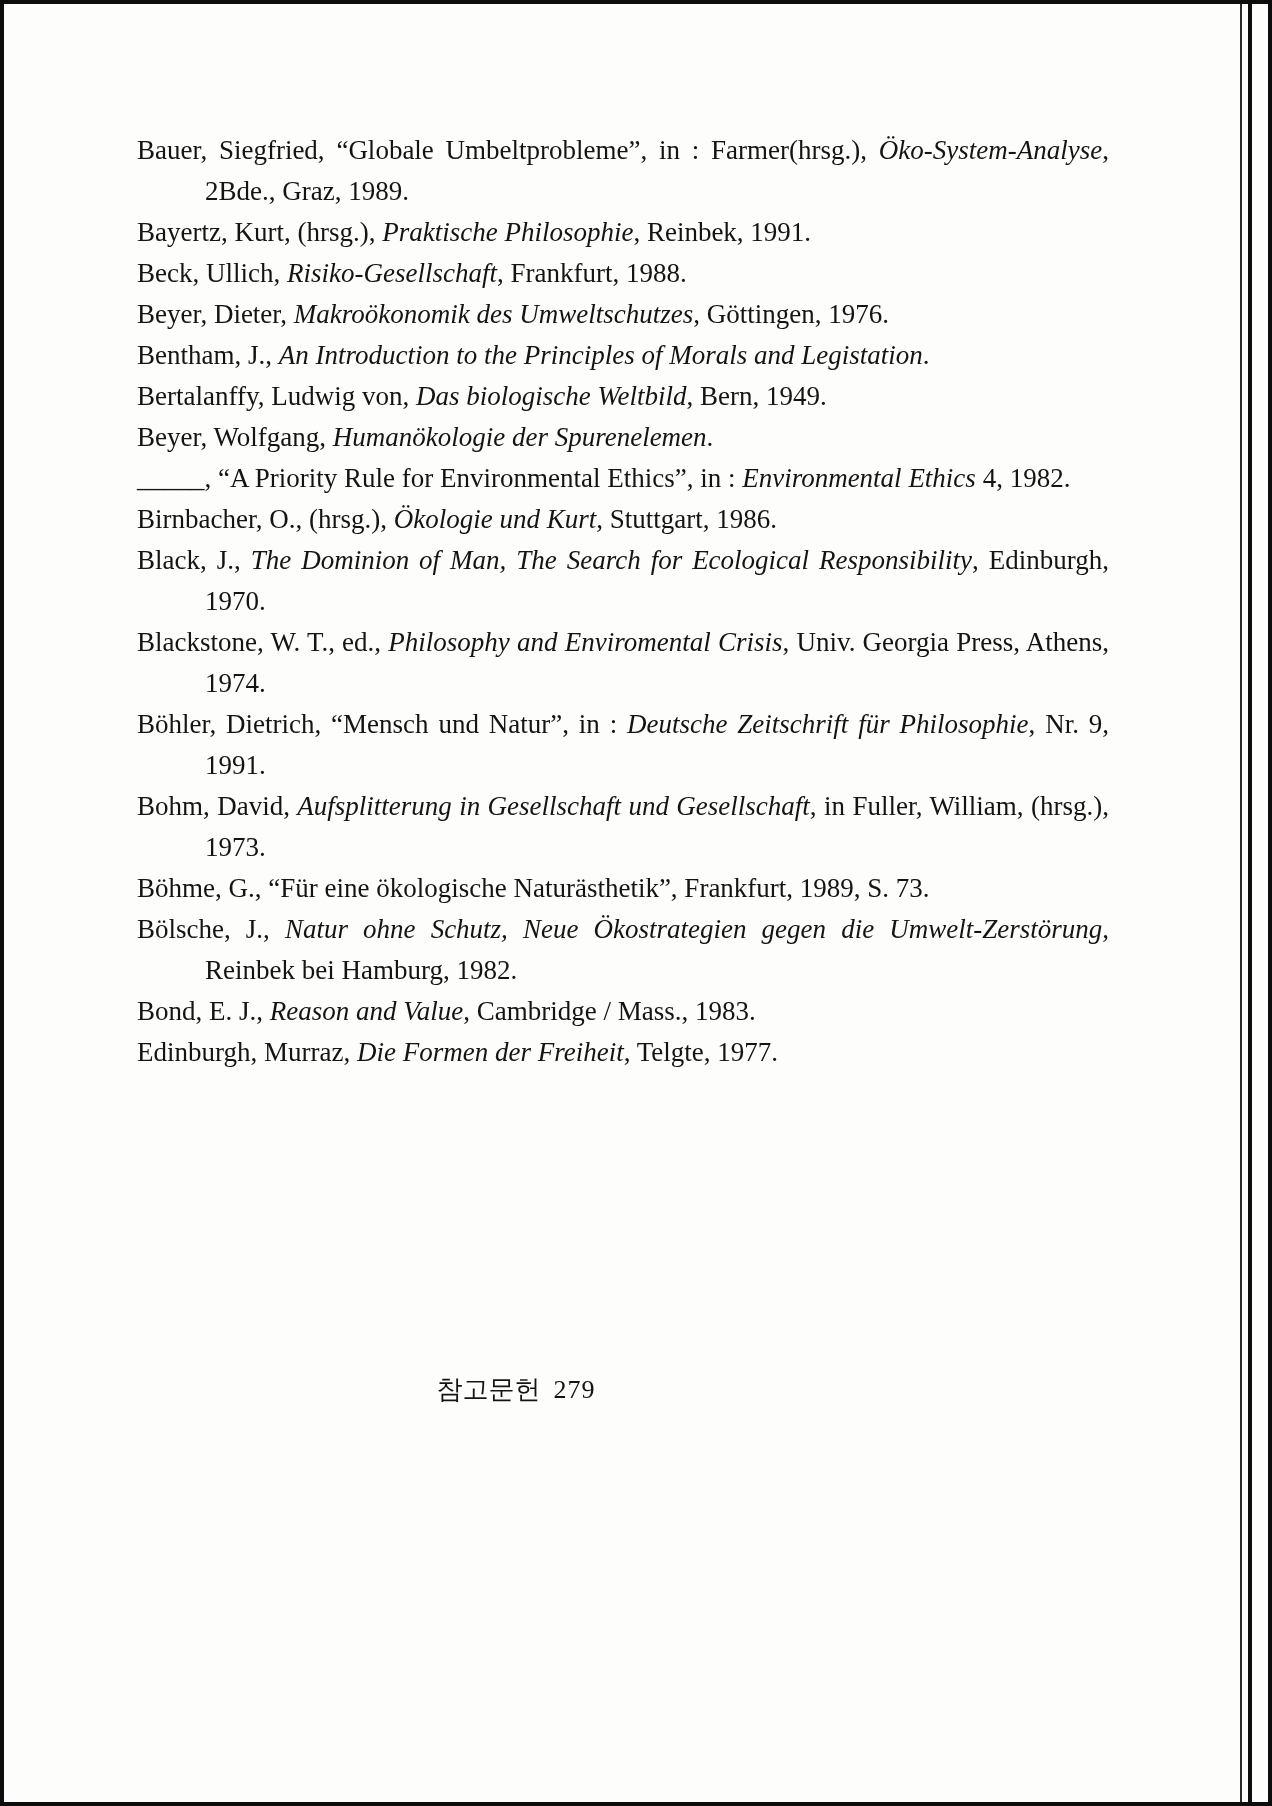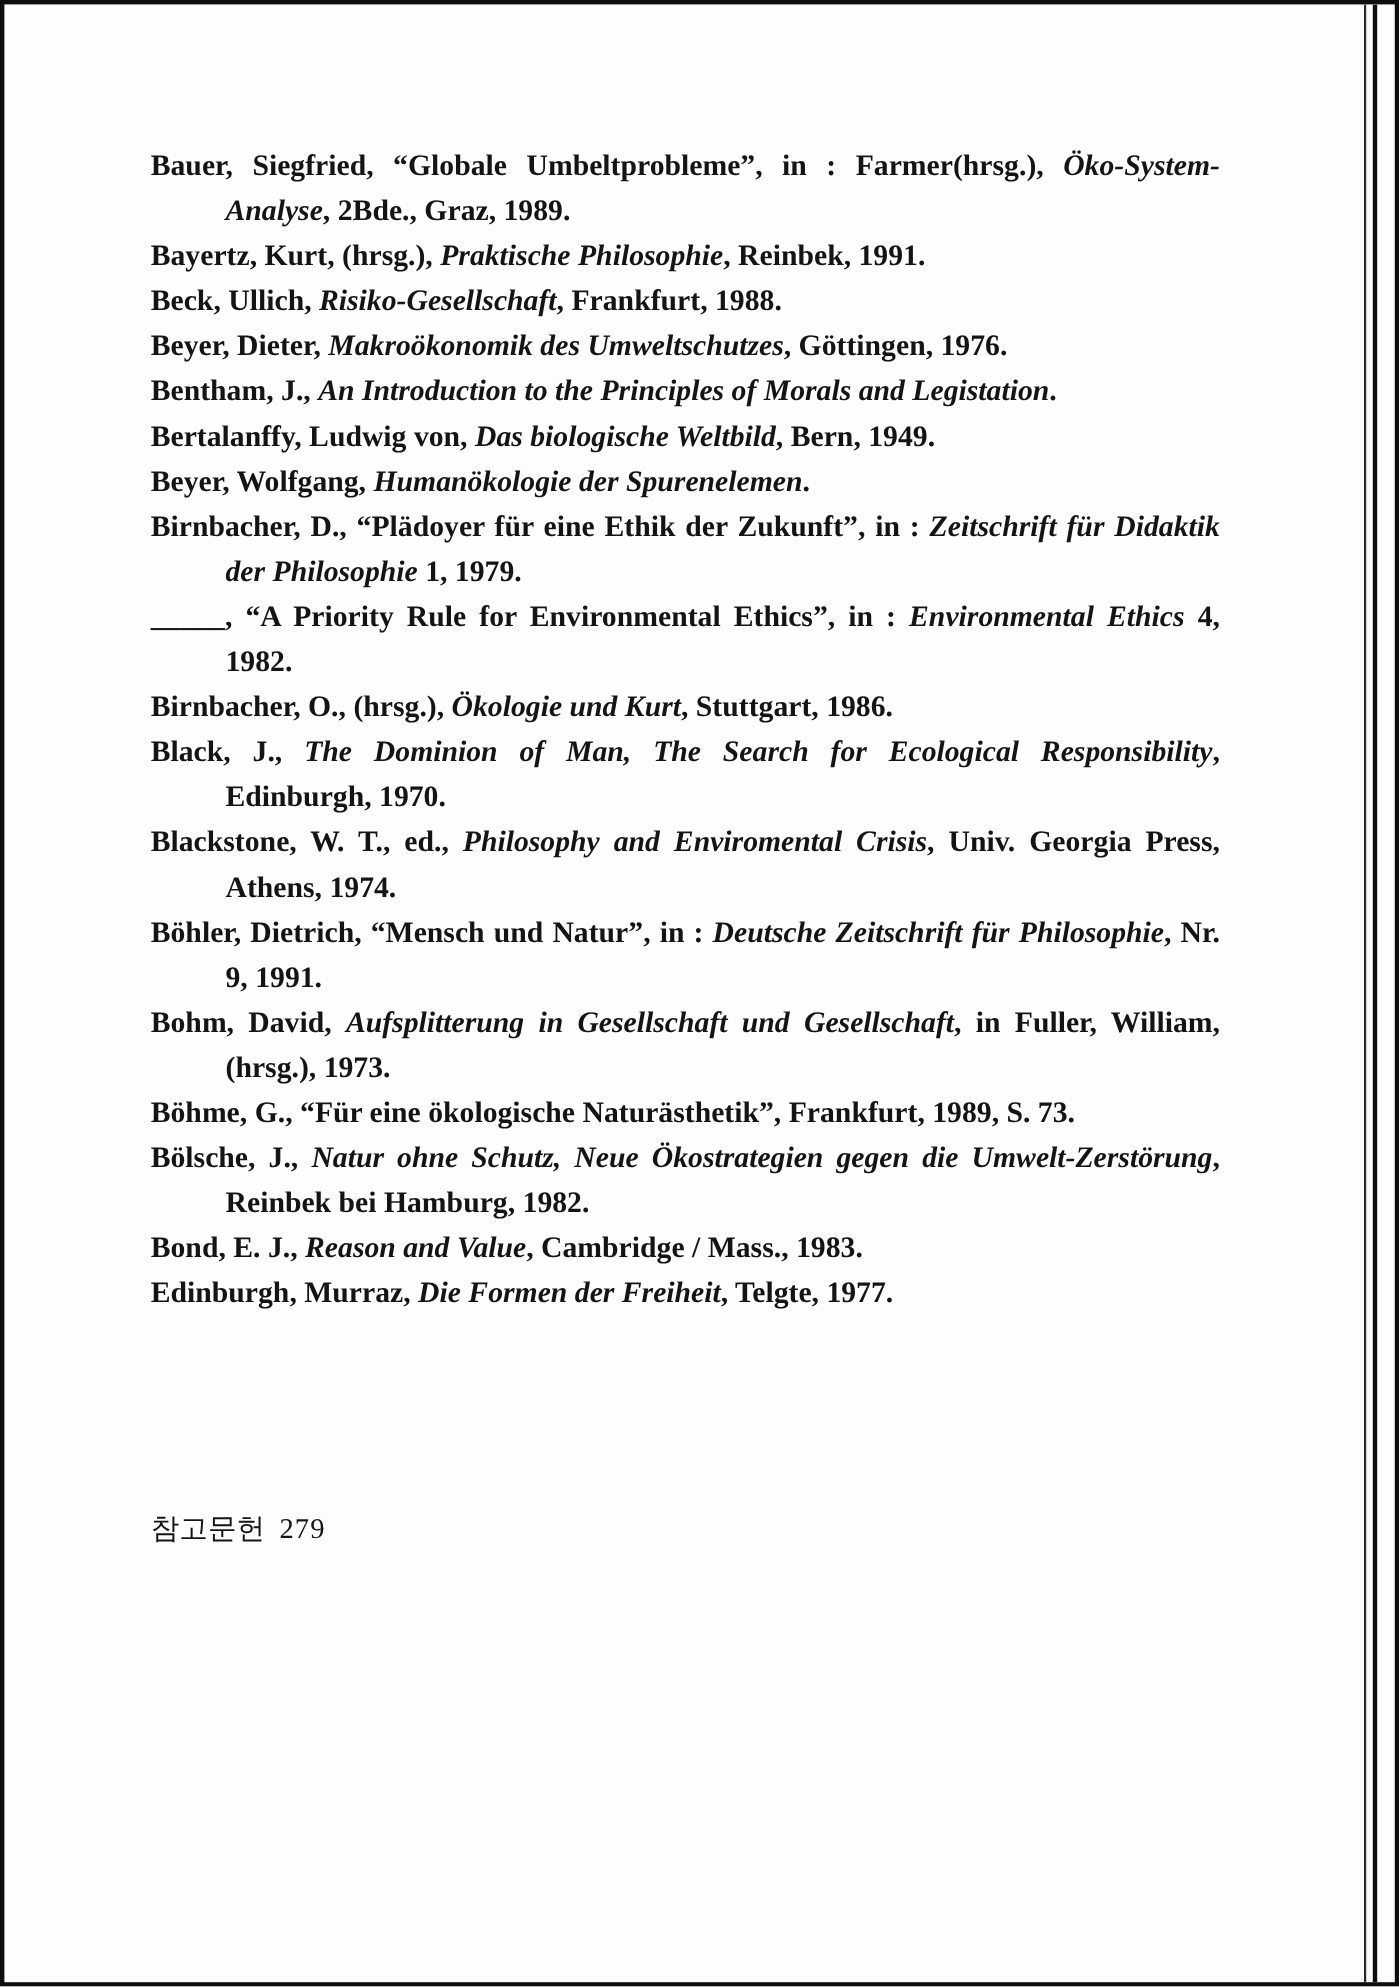--- a/index.html
+++ b/index.html
@@ -27,34 +27,33 @@
   .edge-line.outer { right: 16px; width: 4px; }
   .edge-line.inner { right: 26px; width: 2px; background: #2a2a2a; }
   .bib {
     position: absolute;
     left: 133px;
     top: 126px;
     width: 972px;
     font-size: 27px;
     line-height: 41px;
     text-align: justify;
-    font-weight: bold;
   }
   .entry {
     margin: 0;
     padding-left: 68px;
     text-indent: -68px;
   }
   .seg.italic { font-style: italic; }
   .footer {
     position: absolute;
     left: 133px;
     top: 1368px;
     width: 758px;
-    text-align: left;
+    text-align: center;
     font-size: 26px;
     white-space: nowrap;
   }
   .footer .num {
     margin-left: 13px;
     letter-spacing: 1px;
     font-weight: 500;
   }
 </style>
 </head>
@@ -65,21 +64,20 @@
   <div class="edge-line outer"></div>
 
   <div class="bib">
       <p class="entry"><span class="seg">Bauer, Siegfried, “Globale Umbeltprobleme”, in : Farmer(hrsg.), </span><span class="seg italic">Öko-System-Analyse</span><span class="seg">, 2Bde., Graz, 1989.</span></p>
       <p class="entry"><span class="seg">Bayertz, Kurt, (hrsg.), </span><span class="seg italic">Praktische Philosophie</span><span class="seg">, Reinbek, 1991.</span></p>
       <p class="entry"><span class="seg">Beck, Ullich, </span><span class="seg italic">Risiko-Gesellschaft</span><span class="seg">, Frankfurt, 1988.</span></p>
       <p class="entry"><span class="seg">Beyer, Dieter, </span><span class="seg italic">Makroökonomik des Umweltschutzes</span><span class="seg">, Göttingen, 1976.</span></p>
       <p class="entry"><span class="seg">Bentham, J., </span><span class="seg italic">An Introduction to the Principles of Morals and Legistation</span><span class="seg">.</span></p>
       <p class="entry"><span class="seg">Bertalanffy, Ludwig von, </span><span class="seg italic">Das biologische Weltbild</span><span class="seg">, Bern, 1949.</span></p>
       <p class="entry"><span class="seg">Beyer, Wolfgang, </span><span class="seg italic">Humanökologie der Spurenelemen</span><span class="seg">.</span></p>
-      <p class="entry"><span class="seg">Birnbacher, D., “Plädoyer für eine Ethik der Zukunft”, in : </span><span class="seg italic">Zeitschrift für Didaktik der Philosophie</span><span class="seg"> 1, 1979.</span></p>
       <p class="entry"><span class="seg">_____, “A Priority Rule for Environmental Ethics”, in : </span><span class="seg italic">Environmental Ethics</span><span class="seg"> 4, 1982.</span></p>
       <p class="entry"><span class="seg">Birnbacher, O., (hrsg.), </span><span class="seg italic">Ökologie und Kurt</span><span class="seg">, Stuttgart, 1986.</span></p>
       <p class="entry"><span class="seg">Black, J., </span><span class="seg italic">The Dominion of Man, The Search for Ecological Responsibility</span><span class="seg">, Edinburgh, 1970.</span></p>
       <p class="entry"><span class="seg">Blackstone, W. T., ed., </span><span class="seg italic">Philosophy and Enviromental Crisis</span><span class="seg">, Univ. Georgia Press, Athens, 1974.</span></p>
       <p class="entry"><span class="seg">Böhler, Dietrich, “Mensch und Natur”, in : </span><span class="seg italic">Deutsche Zeitschrift für Philosophie</span><span class="seg">, Nr. 9, 1991.</span></p>
       <p class="entry"><span class="seg">Bohm, David, </span><span class="seg italic">Aufsplitterung in Gesellschaft und Gesellschaft</span><span class="seg">, in Fuller, William, (hrsg.), 1973.</span></p>
       <p class="entry"><span class="seg">Böhme, G., “Für eine ökologische Naturästhetik”, Frankfurt, 1989, S. 73.</span></p>
       <p class="entry"><span class="seg">Bölsche, J., </span><span class="seg italic">Natur ohne Schutz, Neue Ökostrategien gegen die Umwelt-Zerstörung</span><span class="seg">, Reinbek bei Hamburg, 1982.</span></p>
       <p class="entry"><span class="seg">Bond, E. J., </span><span class="seg italic">Reason and Value</span><span class="seg">, Cambridge / Mass., 1983.</span></p>
       <p class="entry"><span class="seg">Edinburgh, Murraz, </span><span class="seg italic">Die Formen der Freiheit</span><span class="seg">, Telgte, 1977.</span></p>

